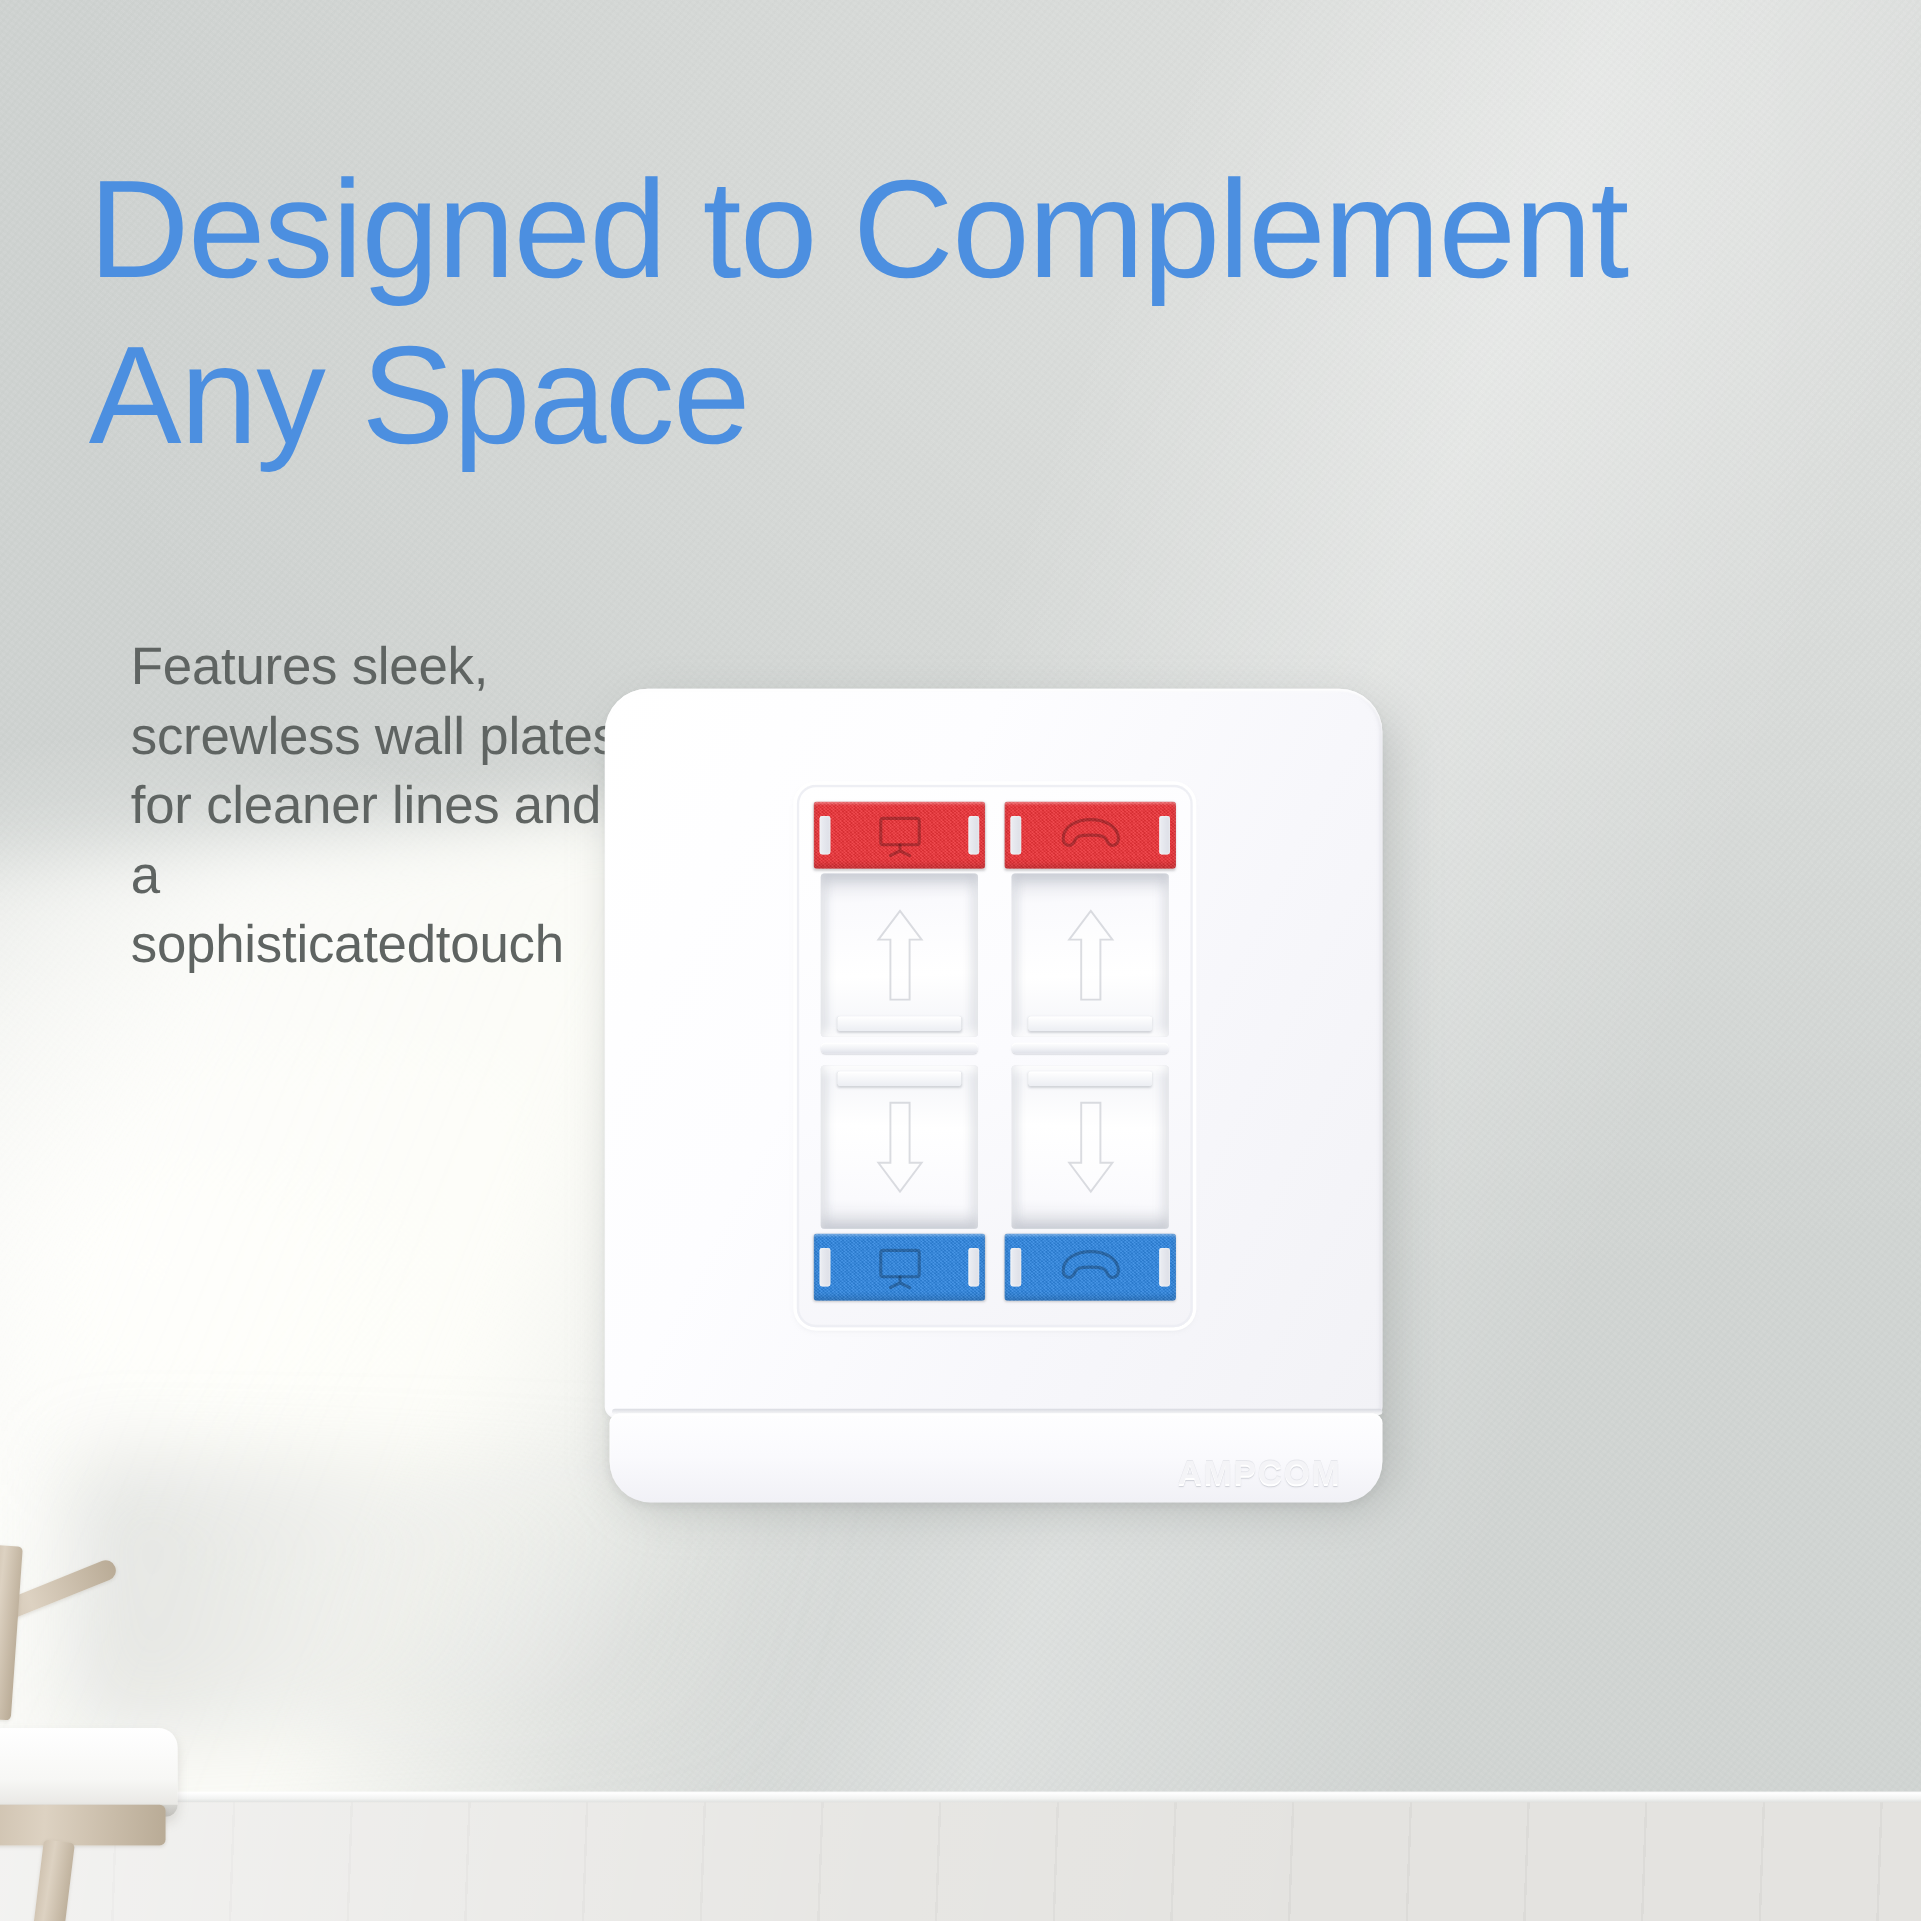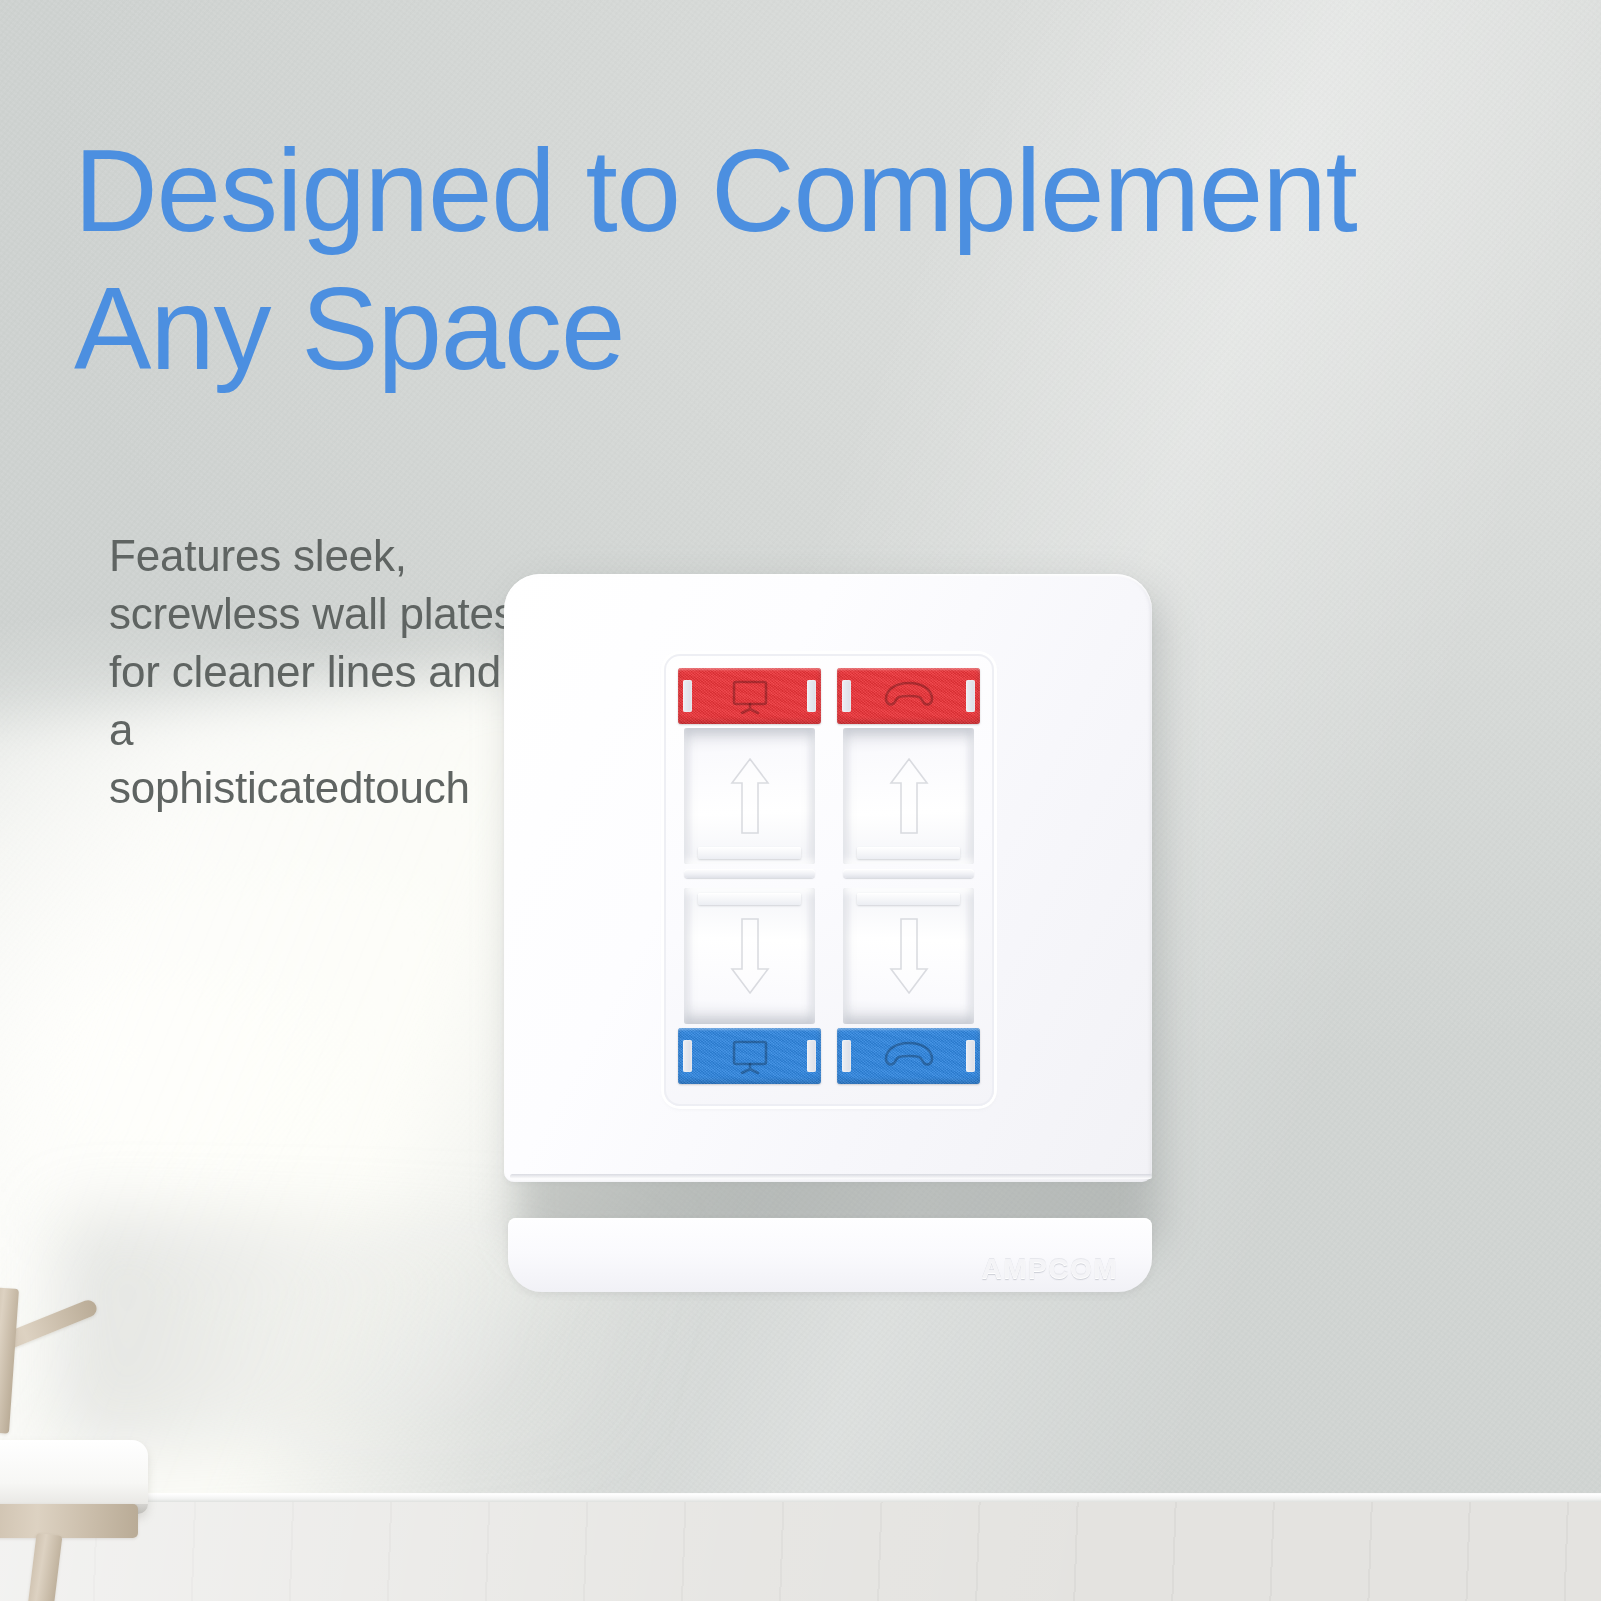--- a/index.html
+++ b/index.html
@@ -155,21 +155,20 @@
   }
   .plate-base {
     position: absolute;
     left: 4px; top: 604px;
     width: 644px; height: 74px;
     border-radius: 8px 8px 34px 34px;
     background: linear-gradient(180deg, #fefeff 0%, #fafafd 48%, #f1f1f6 100%);
     box-shadow:
       inset 0 2px 2px rgba(255,255,255,.95),
       0 3px 6px rgba(140,146,146,.16);
-    margin-top: 40px;
   }
   .plate-seam {
     position: absolute;
     left: 6px; top: 600px;
     width: 642px; height: 5px;
     background: linear-gradient(180deg, rgba(206,208,216,.75), rgba(255,255,255,.95));
     border-radius: 3px;
   }
 
   

